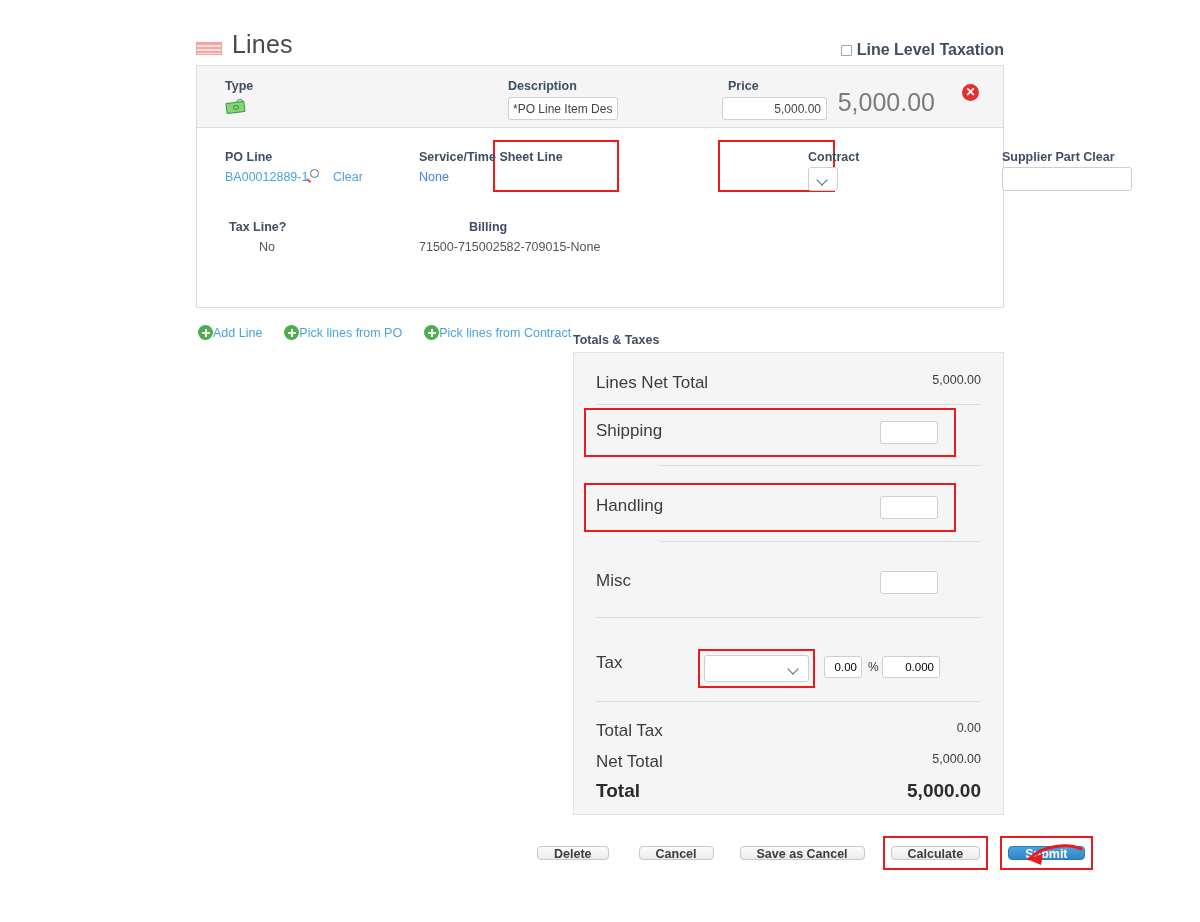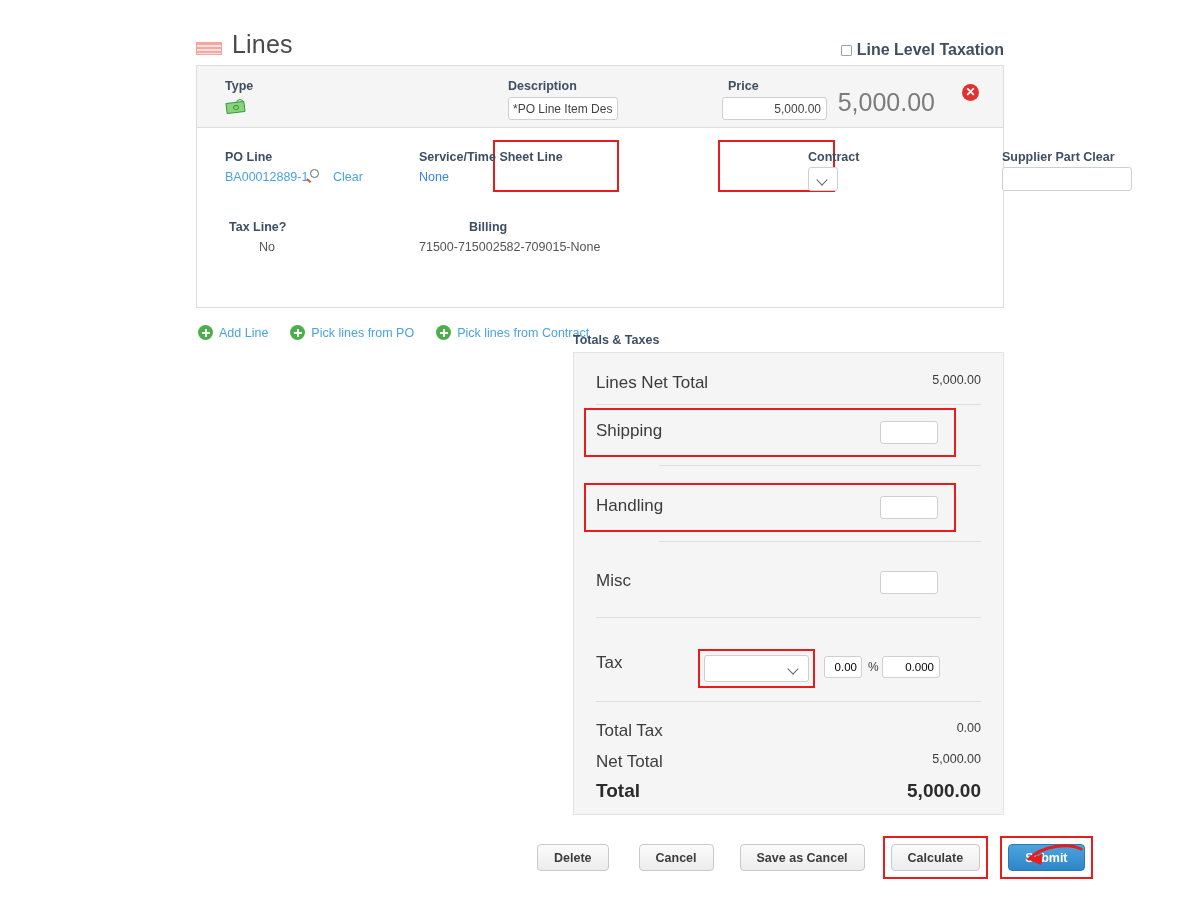--- a/index.html
+++ b/index.html
@@ -324,21 +324,20 @@
     position: absolute;
     left: 198px;
     top: 325px;
     display: flex;
     align-items: center;
     gap: 22px;
   }
   .act {
     display: flex;
     align-items: center;
-    gap: 6px;
     cursor: pointer;
   }
   .plus-icon {
     position: relative;
     width: 15px;
     height: 15px;
     border-radius: 50%;
     background: #4cae4c;
     flex: 0 0 auto;
   }
@@ -536,21 +535,21 @@
 
   
   #footer-buttons {
     position: absolute;
     left: 537px;
     top: 844px;
     display: flex;
     align-items: center;
   }
   .btn {
-    height: 27px;
+    height: 14px;
     border-radius: 4px;
     font-family: "Liberation Sans", sans-serif;
     font-size: 12.5px;
     font-weight: bold;
     color: #3c3c3c;
     background: linear-gradient(to bottom, #fbfbfb, #ececec);
     border: 1px solid #c9c9c9;
     box-sizing: border-box;
     cursor: pointer;
     padding: 0 16px;

